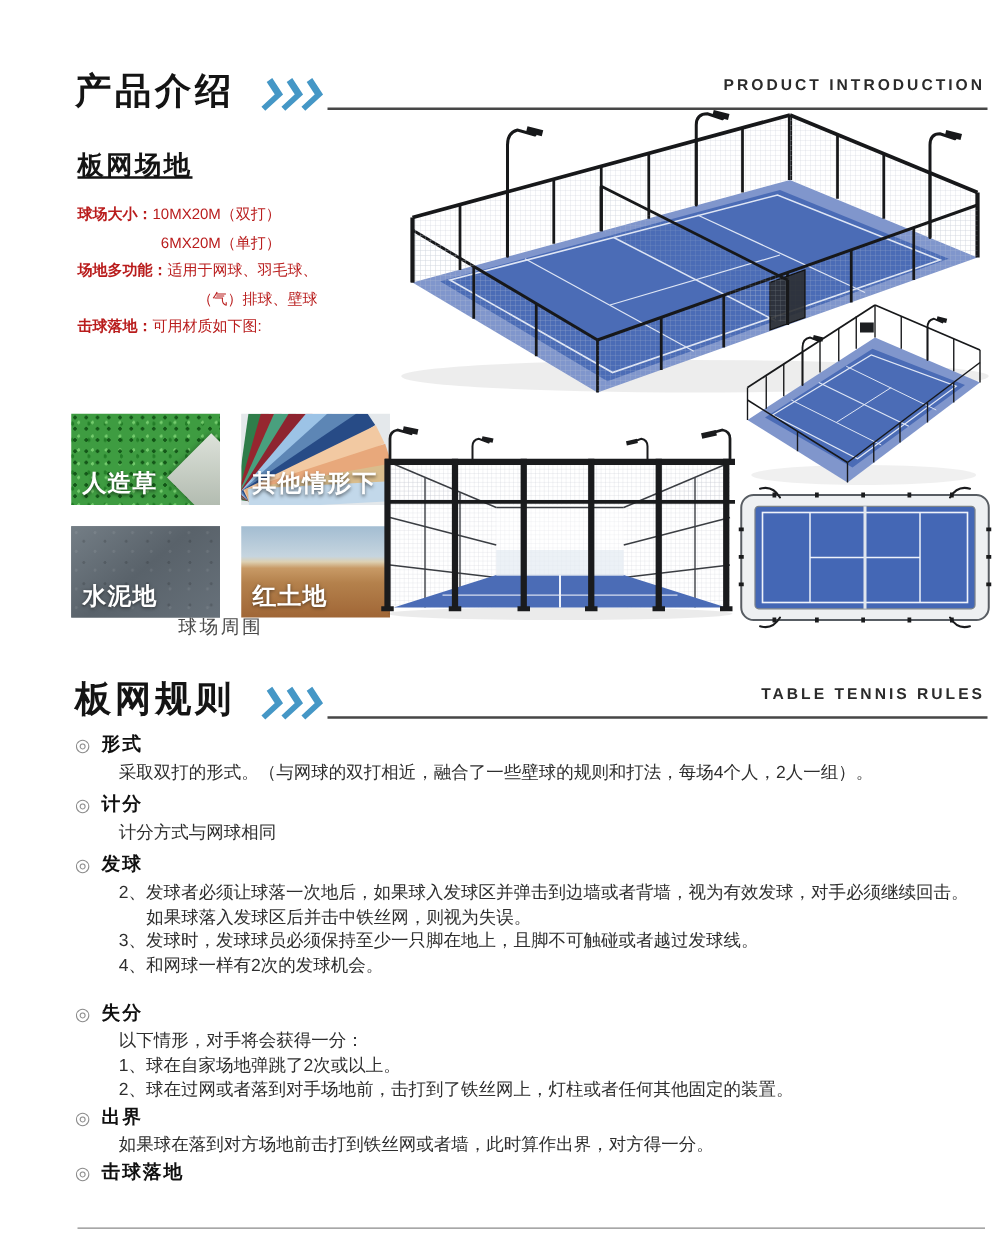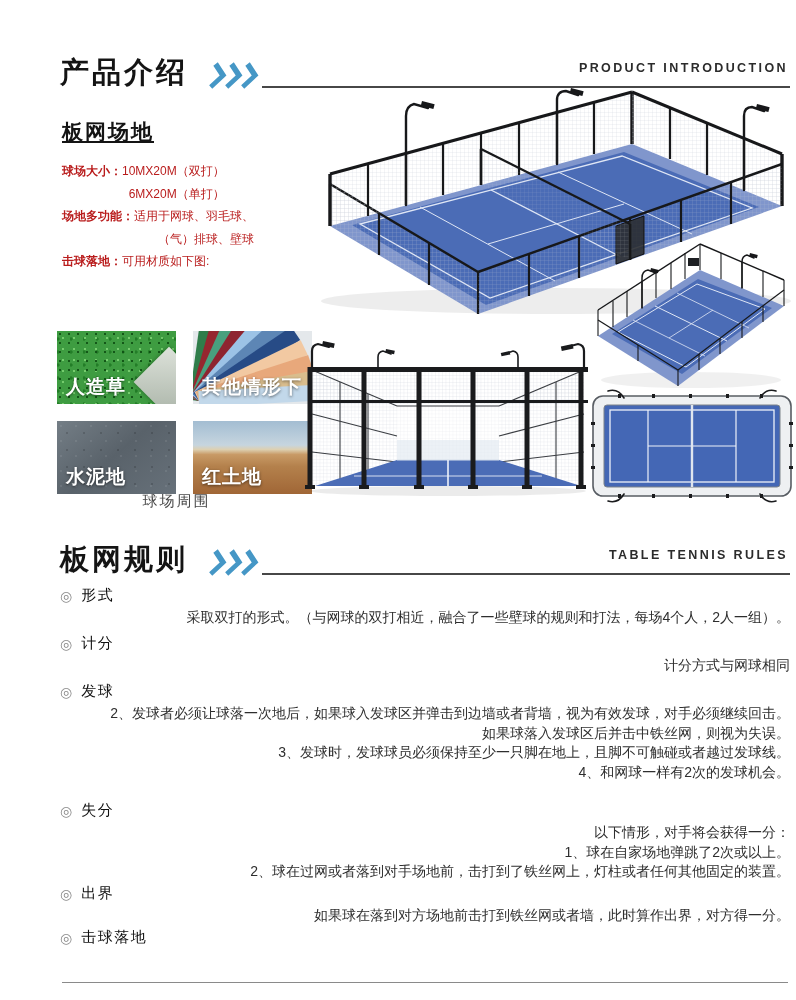--- a/index.html
+++ b/index.html
@@ -57,22 +57,22 @@
   .illus{position:absolute;}
   #ill-big{left:300px;top:88px;}
   #ill-small{left:588px;top:238px;}
   #ill-front{left:302px;top:340px;}
   #ill-top{left:590px;top:388px;}
 
   
   .rule{position:absolute;left:60px;right:6px;}
   .rule-head{display:flex;align-items:center;gap:9px;margin-bottom:3px;}
   .bullet{color:#8b8b8b;font-size:14px;line-height:1;}
-  .rule-title{font-size:15px;font-weight:normal;color:#101010;letter-spacing:1.5px;}
-  .rule-body{margin-left:35px;font-size:14px;color:#2e2e2e;line-height:19.5px;text-align:right;}
+  .rule-title{font-size:15px;font-weight:bold;color:#101010;letter-spacing:1.5px;}
+  .rule-body{margin-left:35px;font-size:14px;color:#2e2e2e;line-height:19.5px;}
   .rule-line.cont{padding-left:22px;}
 
   .bottom-line{position:absolute;left:62px;right:8px;top:982px;height:1px;background:#8a8a8a;}
 </style>
 </head>
 <body>
 
 <div class="page">
 
   <div class="sec-header" style="top:57px">

